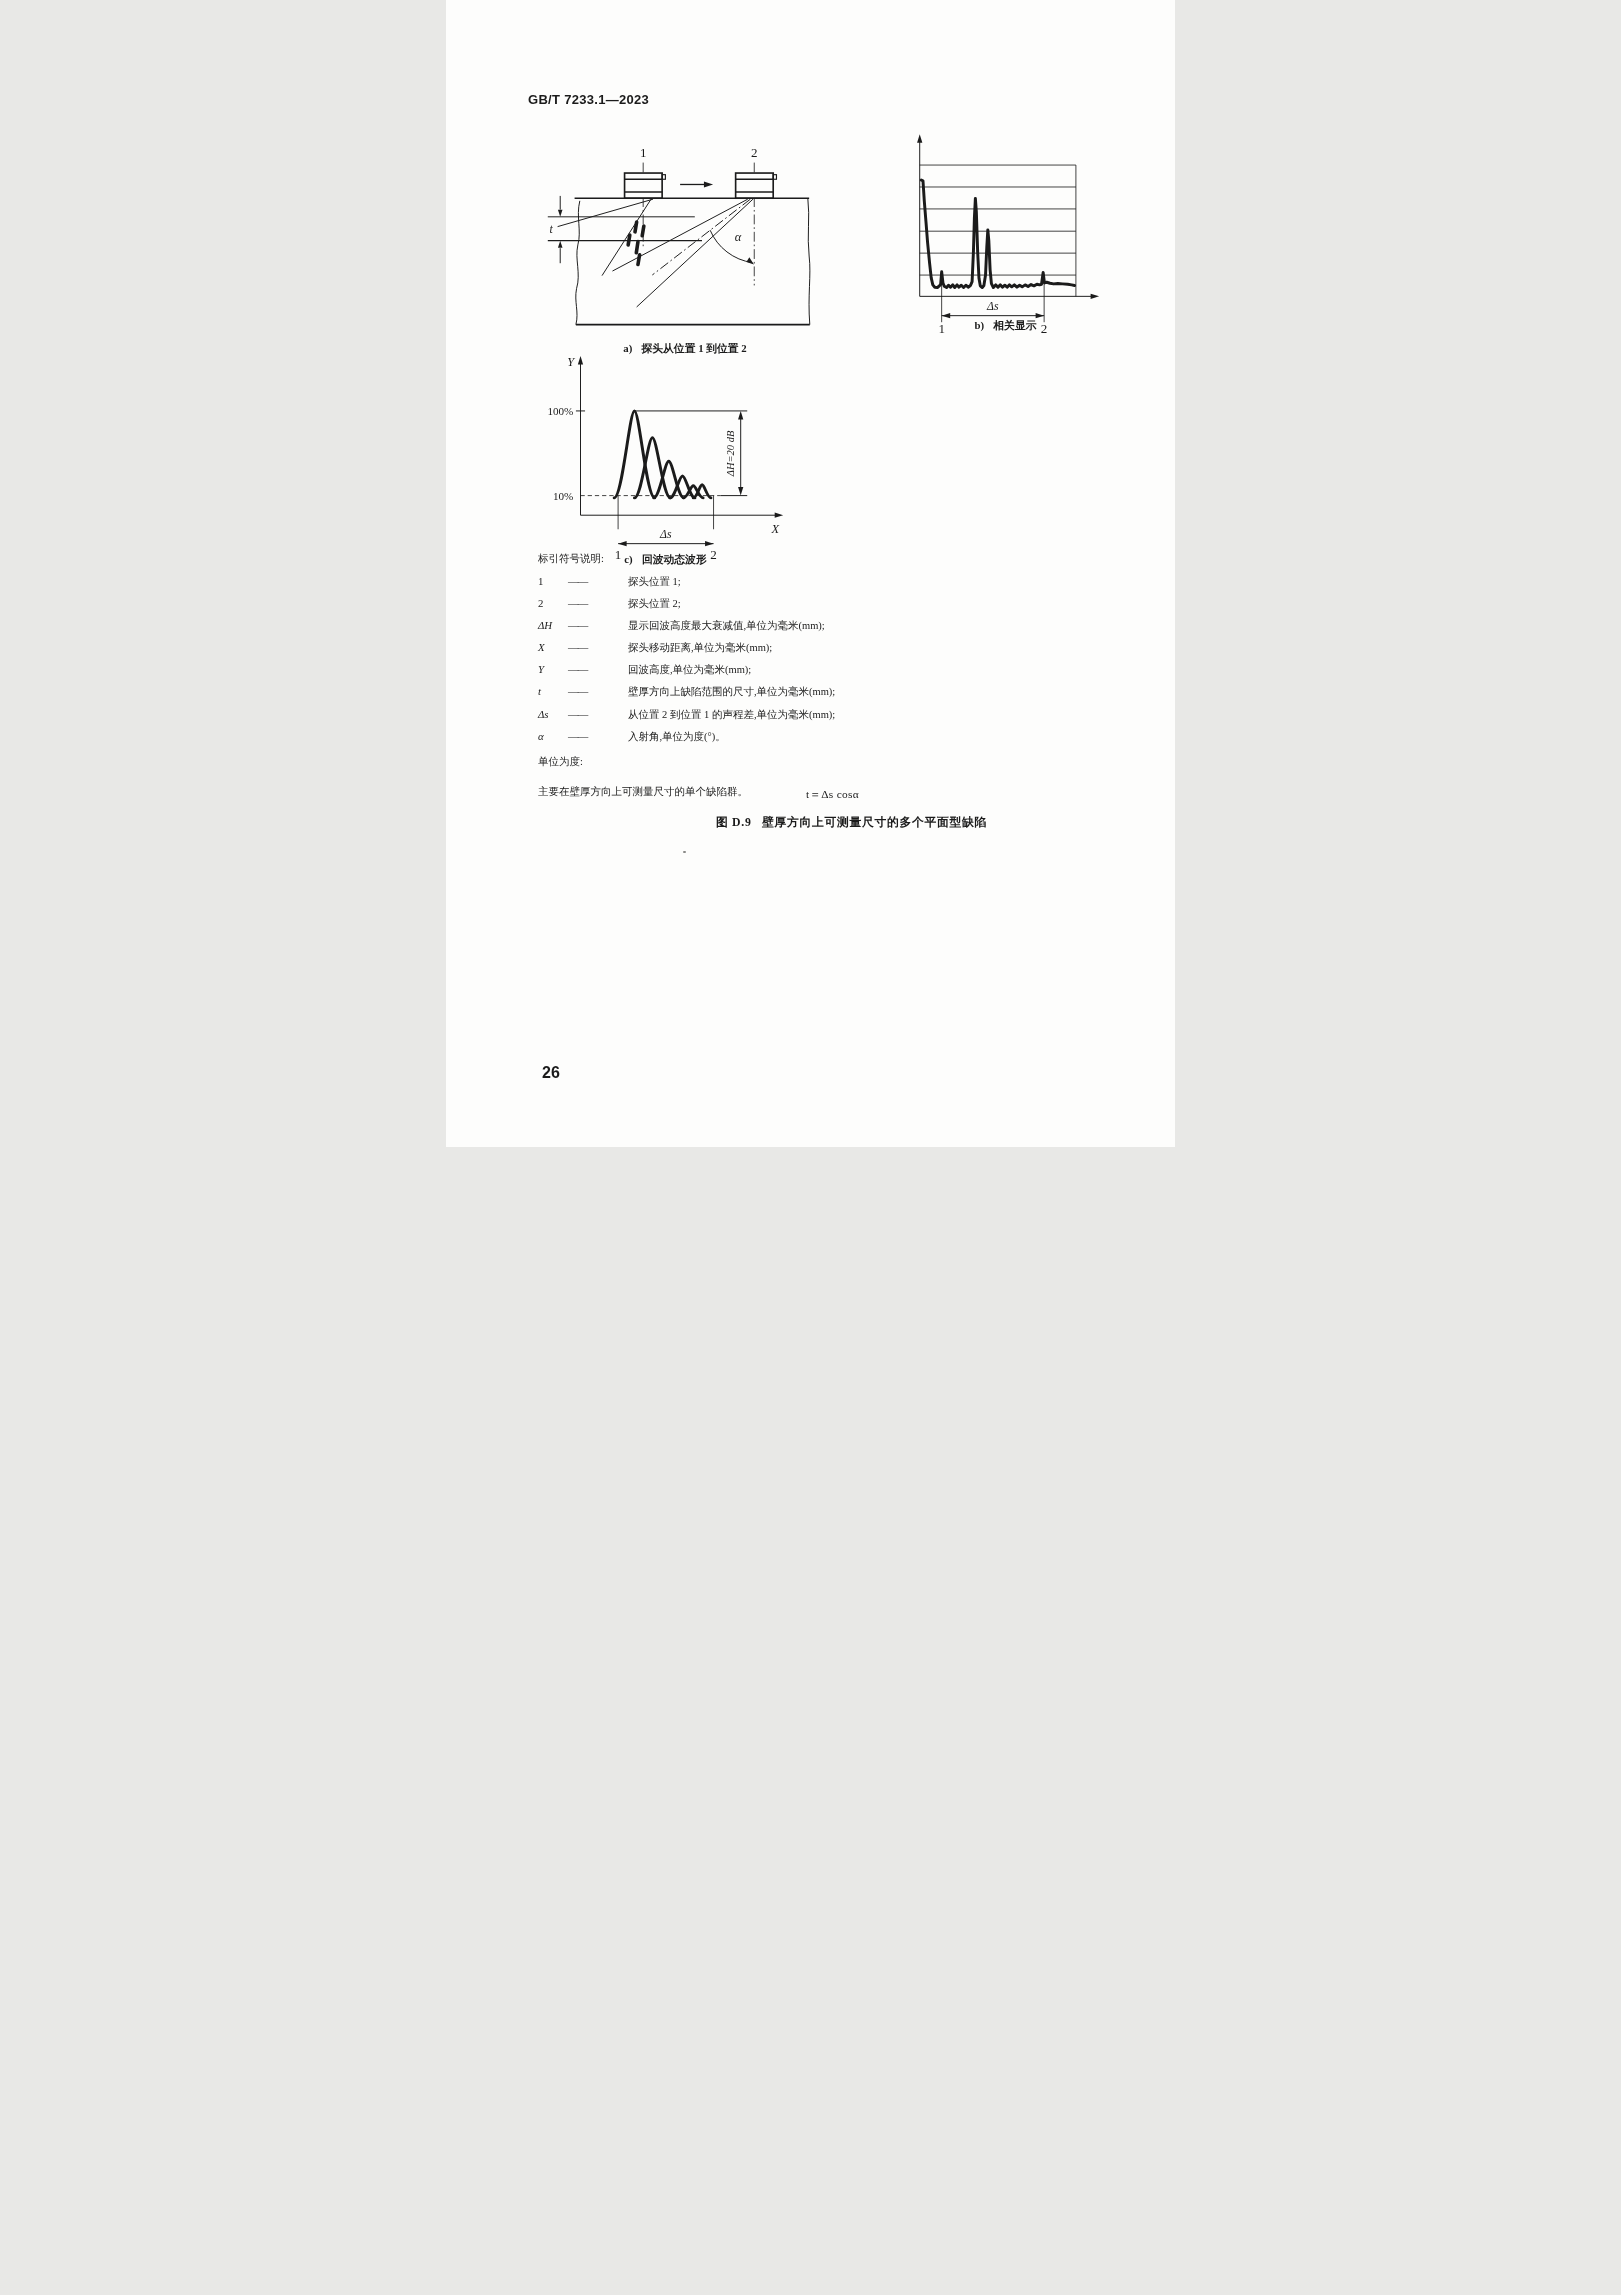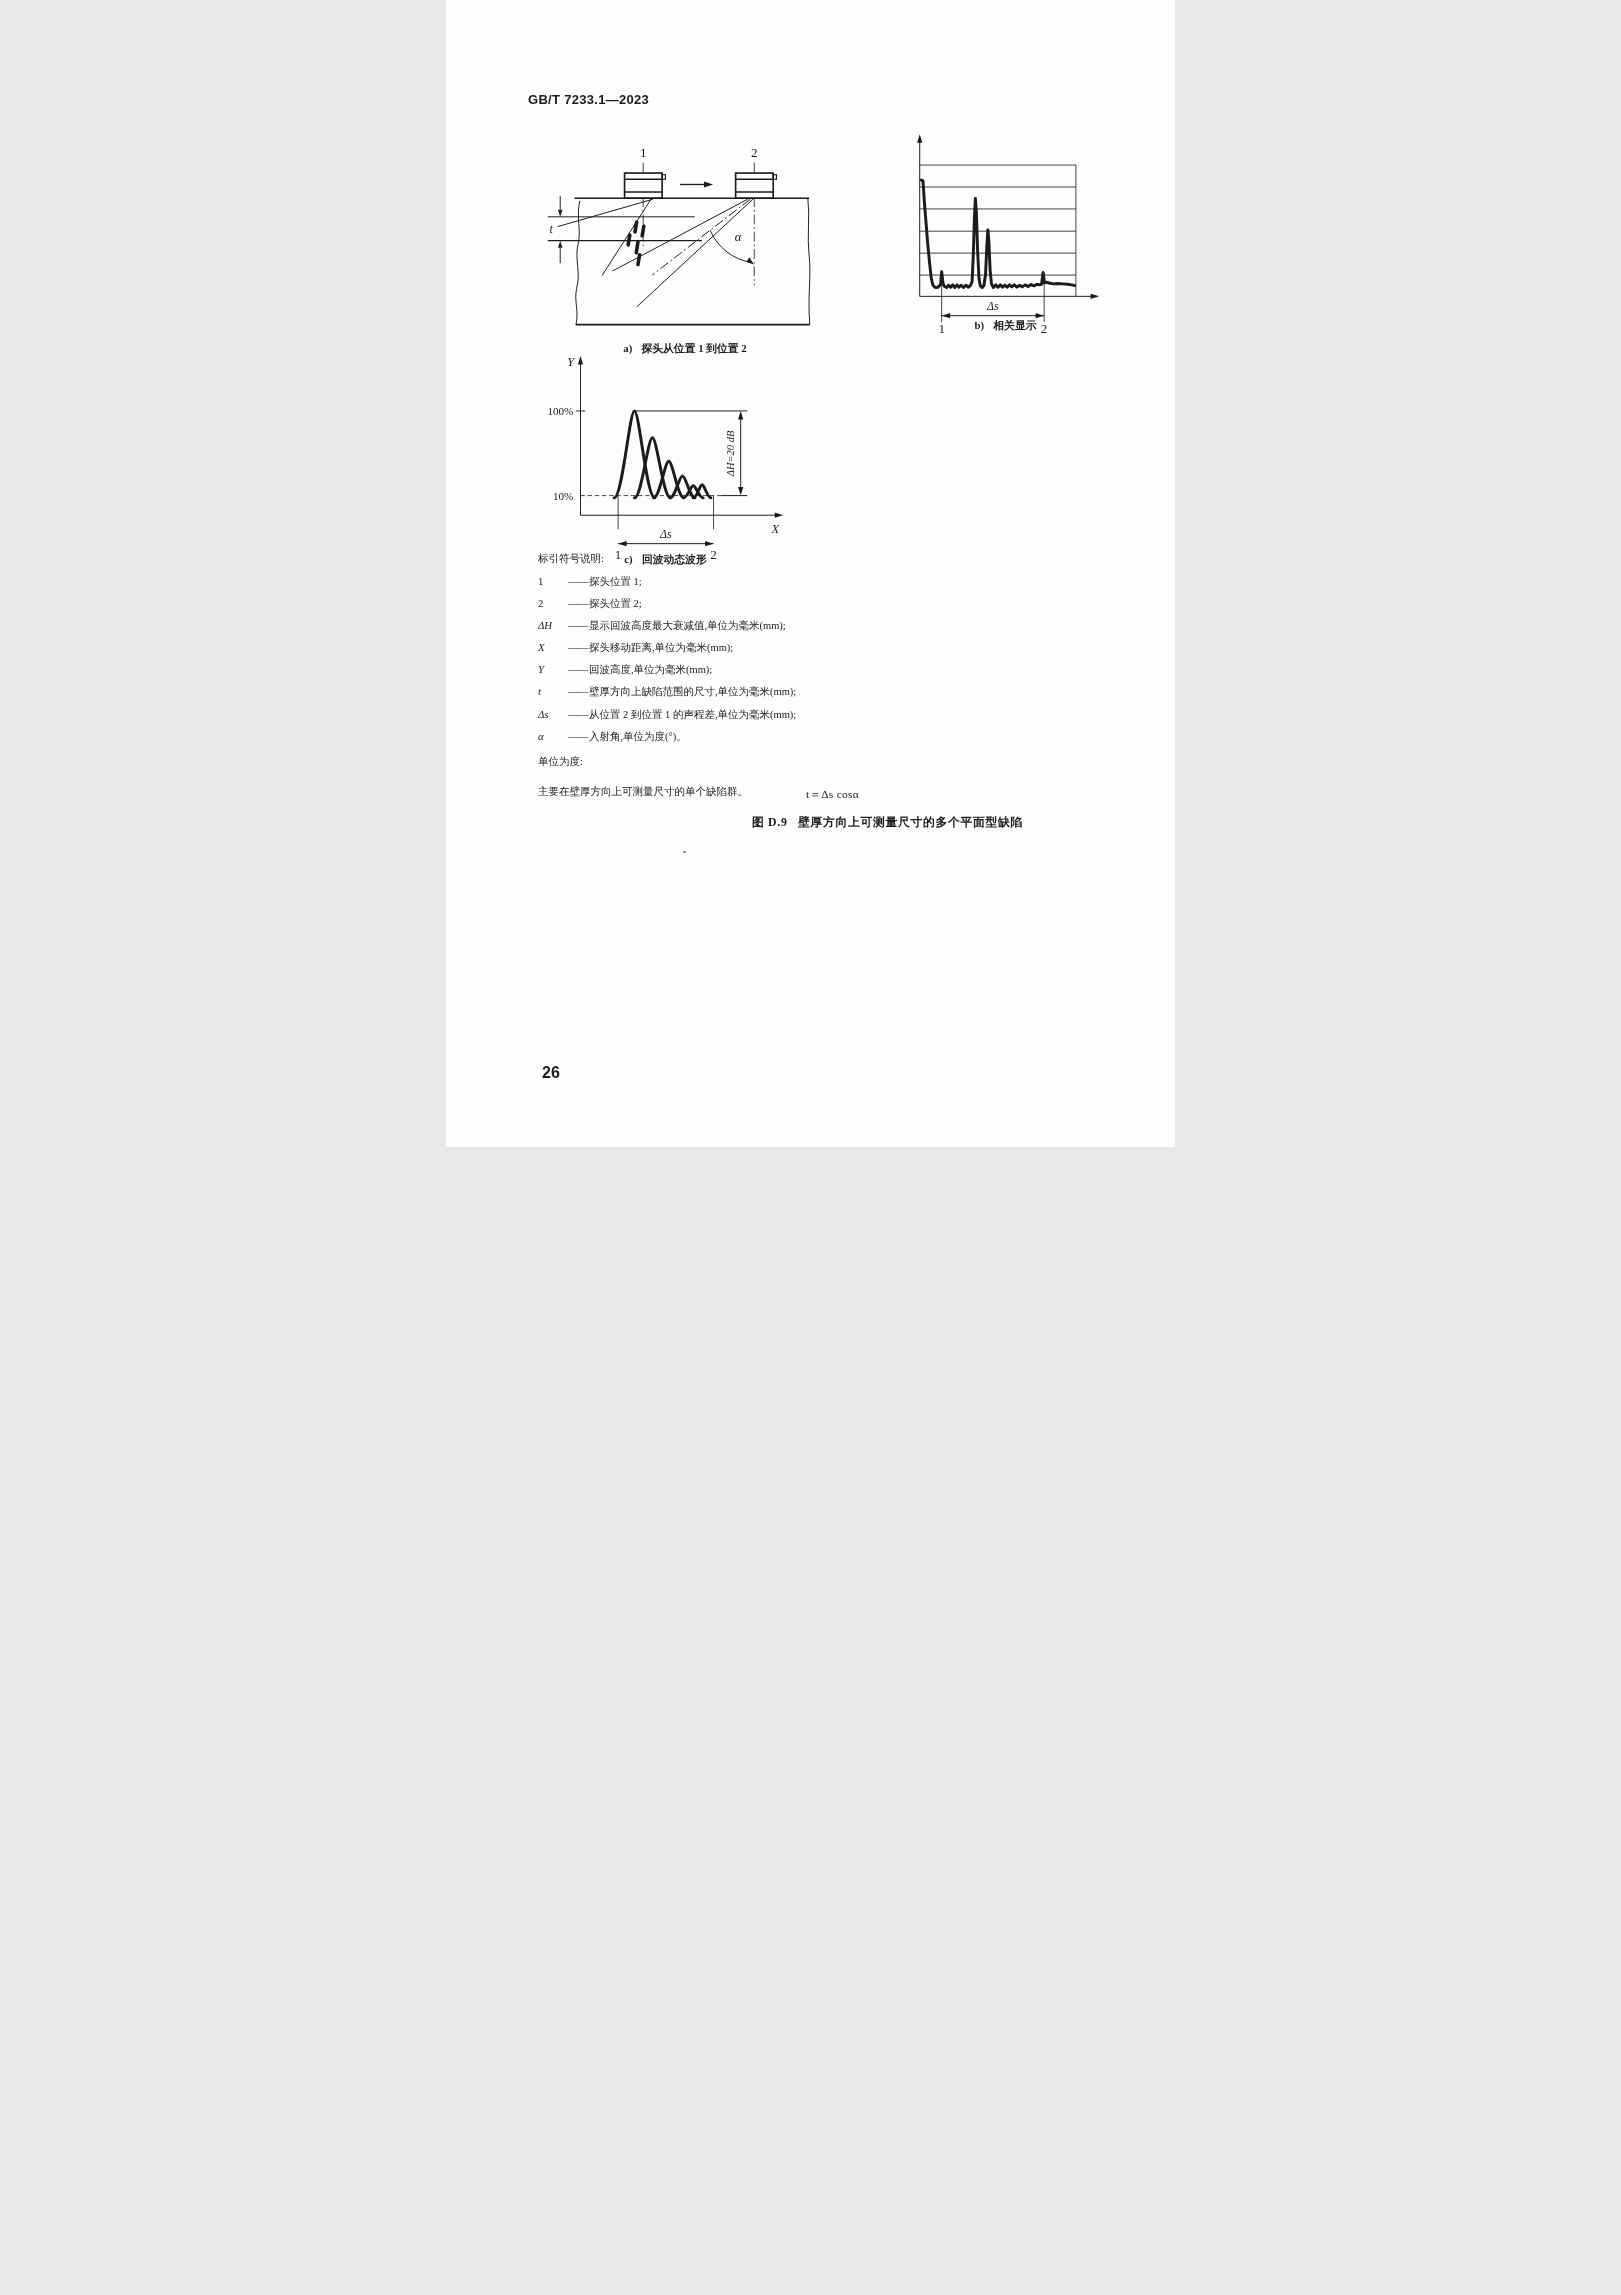--- a/index.html
+++ b/index.html
@@ -24,30 +24,30 @@
     position:absolute;left:92px;top:552px;width:641px;
     font-size:10.5px;
   }
   .legend-heading{margin:0 0 8.5px 0;}
   .legend-row{display:flex;align-items:baseline;margin:0 0 8.2px 0;}
   .legend-sym{
     flex:0 0 30px;font-style:italic;font-size:10.8px;
   }
   .legend-sym.upright{font-style:normal;}
   .legend-dash{flex:0 0 auto;letter-spacing:-0.7px;margin-right:1.3px;}
-  .legend-desc{flex:1 1 auto;}
+  .legend-desc{flex:1 1 auto;margin-left:39px;}
   .typical-heading{margin:11px 0 8.5px 0;}
   .typical-text{margin:16px 0 0 0;}
   .formula{
     position:absolute;left:92px;top:787px;width:589px;text-align:center;
     font-size:11.4px;letter-spacing:0.3px;
   }
   .fig-title{
     position:absolute;left:0;top:815px;width:811px;text-align:center;
-    font-weight:bold;font-size:11.8px;letter-spacing:0.7px;padding-left:36px;
+    font-weight:bold;font-size:11.8px;letter-spacing:0.7px;
   }
   .fig-title .fig-no{margin-right:10.5px;}
   .speck{position:absolute;left:237px;top:851px;width:3.3px;height:2px;background:#8a8a88;border-radius:1.3px;}
   .pageno{
     position:absolute;left:96px;top:1064px;font-size:16px;font-weight:bold;
     font-family:"Liberation Sans","DejaVu Sans",sans-serif;
   }
   .dwg{position:absolute;}
 </style>
 </head>

